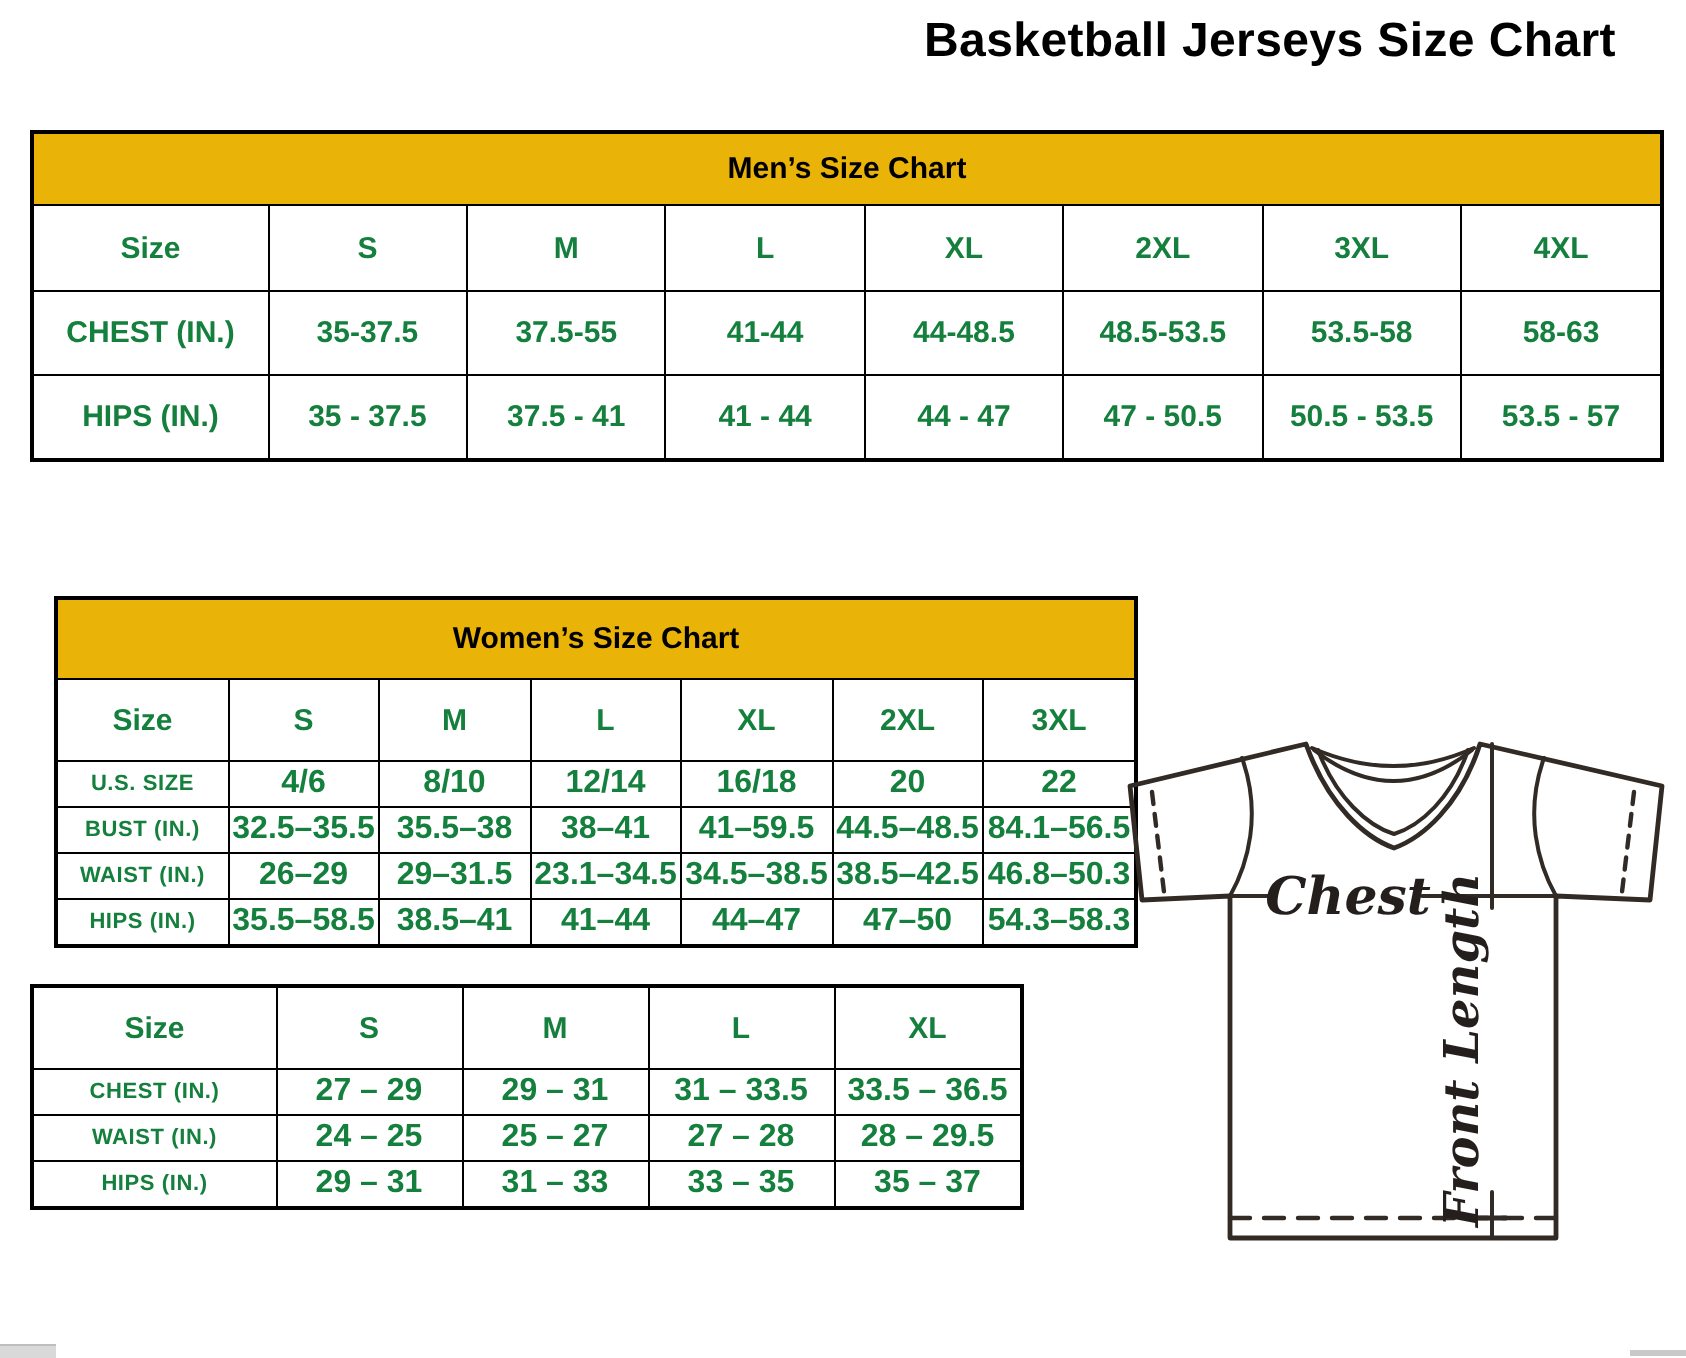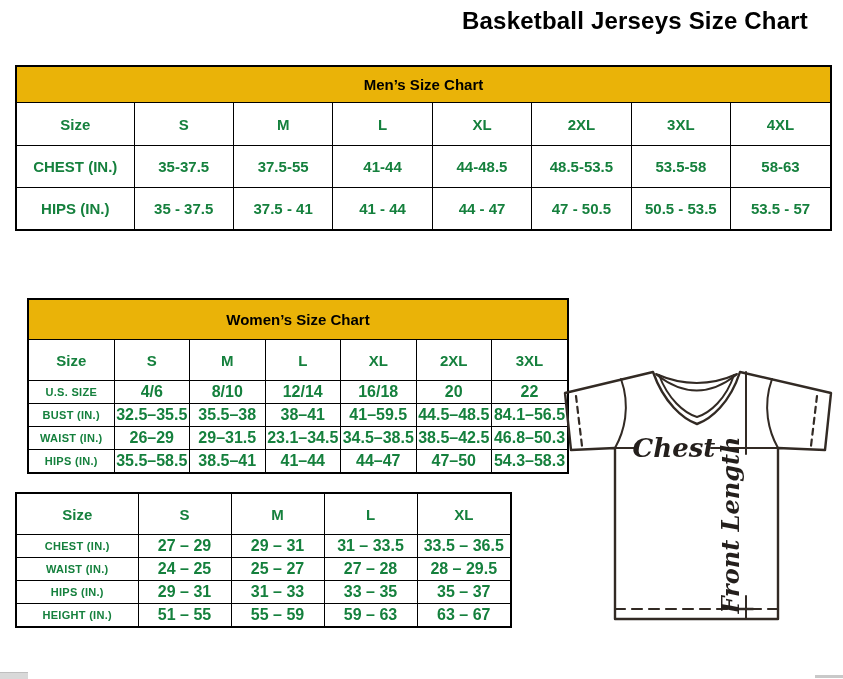--- a/index.html
+++ b/index.html
@@ -198,27 +198,20 @@
           <td>27 – 28</td>
           <td>28 – 29.5</td>
         </tr>
         <tr>
           <th>HIPS (IN.)</th>
           <td>29 – 31</td>
           <td>31 – 33</td>
           <td>33 – 35</td>
           <td>35 – 37</td>
         </tr>
-        <tr>
-          <th>HEIGHT (IN.)</th>
-          <td>51 – 55</td>
-          <td>55 – 59</td>
-          <td>59 – 63</td>
-          <td>63 – 67</td>
-        </tr>
       </tbody>
     </table>
 </div>
 
 <svg class="jersey-svg" width="283" height="263" viewBox="0 0 283 263" fill="none" stroke="#322a24" stroke-linejoin="round" stroke-linecap="round">
 
   <path stroke-width="2.4" d="M95,10 L7,31 L13,88 L57,86 L57,257 L220,257 L220,86 L267,88 L273,31 L182,10
            C172,41 153,57 139,62 C125,57 106,41 95,10 Z"></path>
 
   <path stroke-width="2" d="M63,17 C73,45 66,70 57,86"></path>

